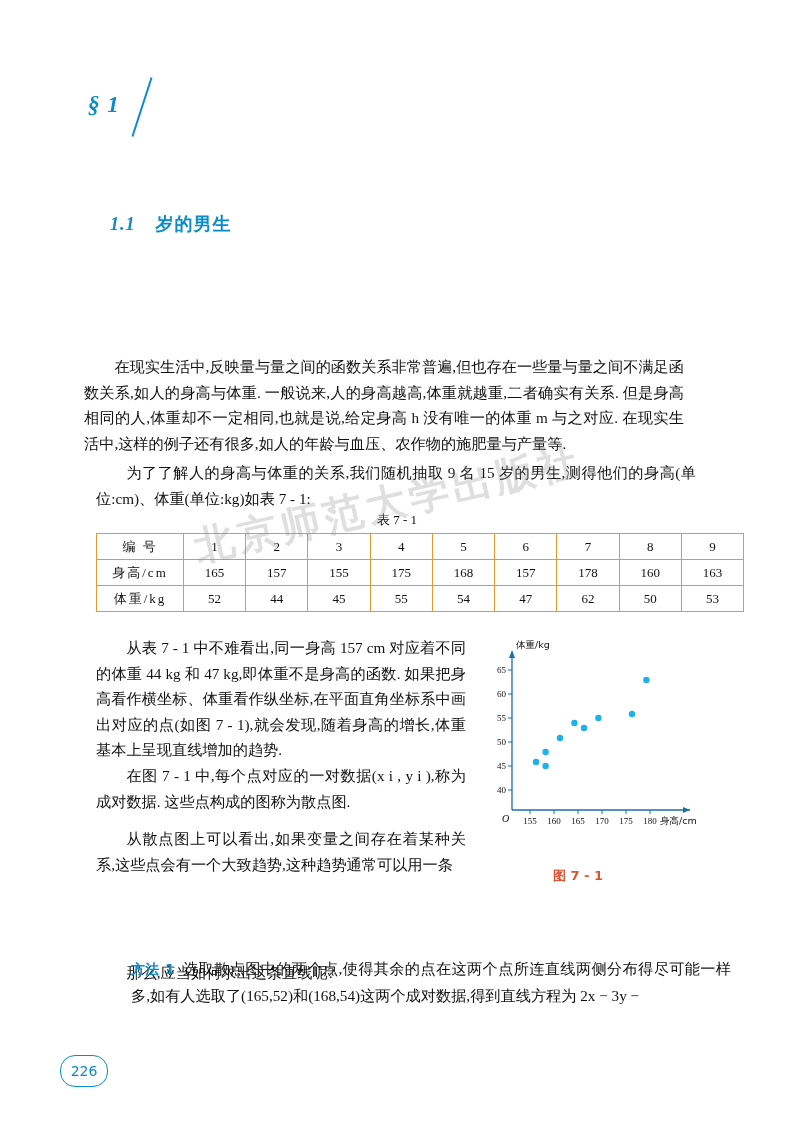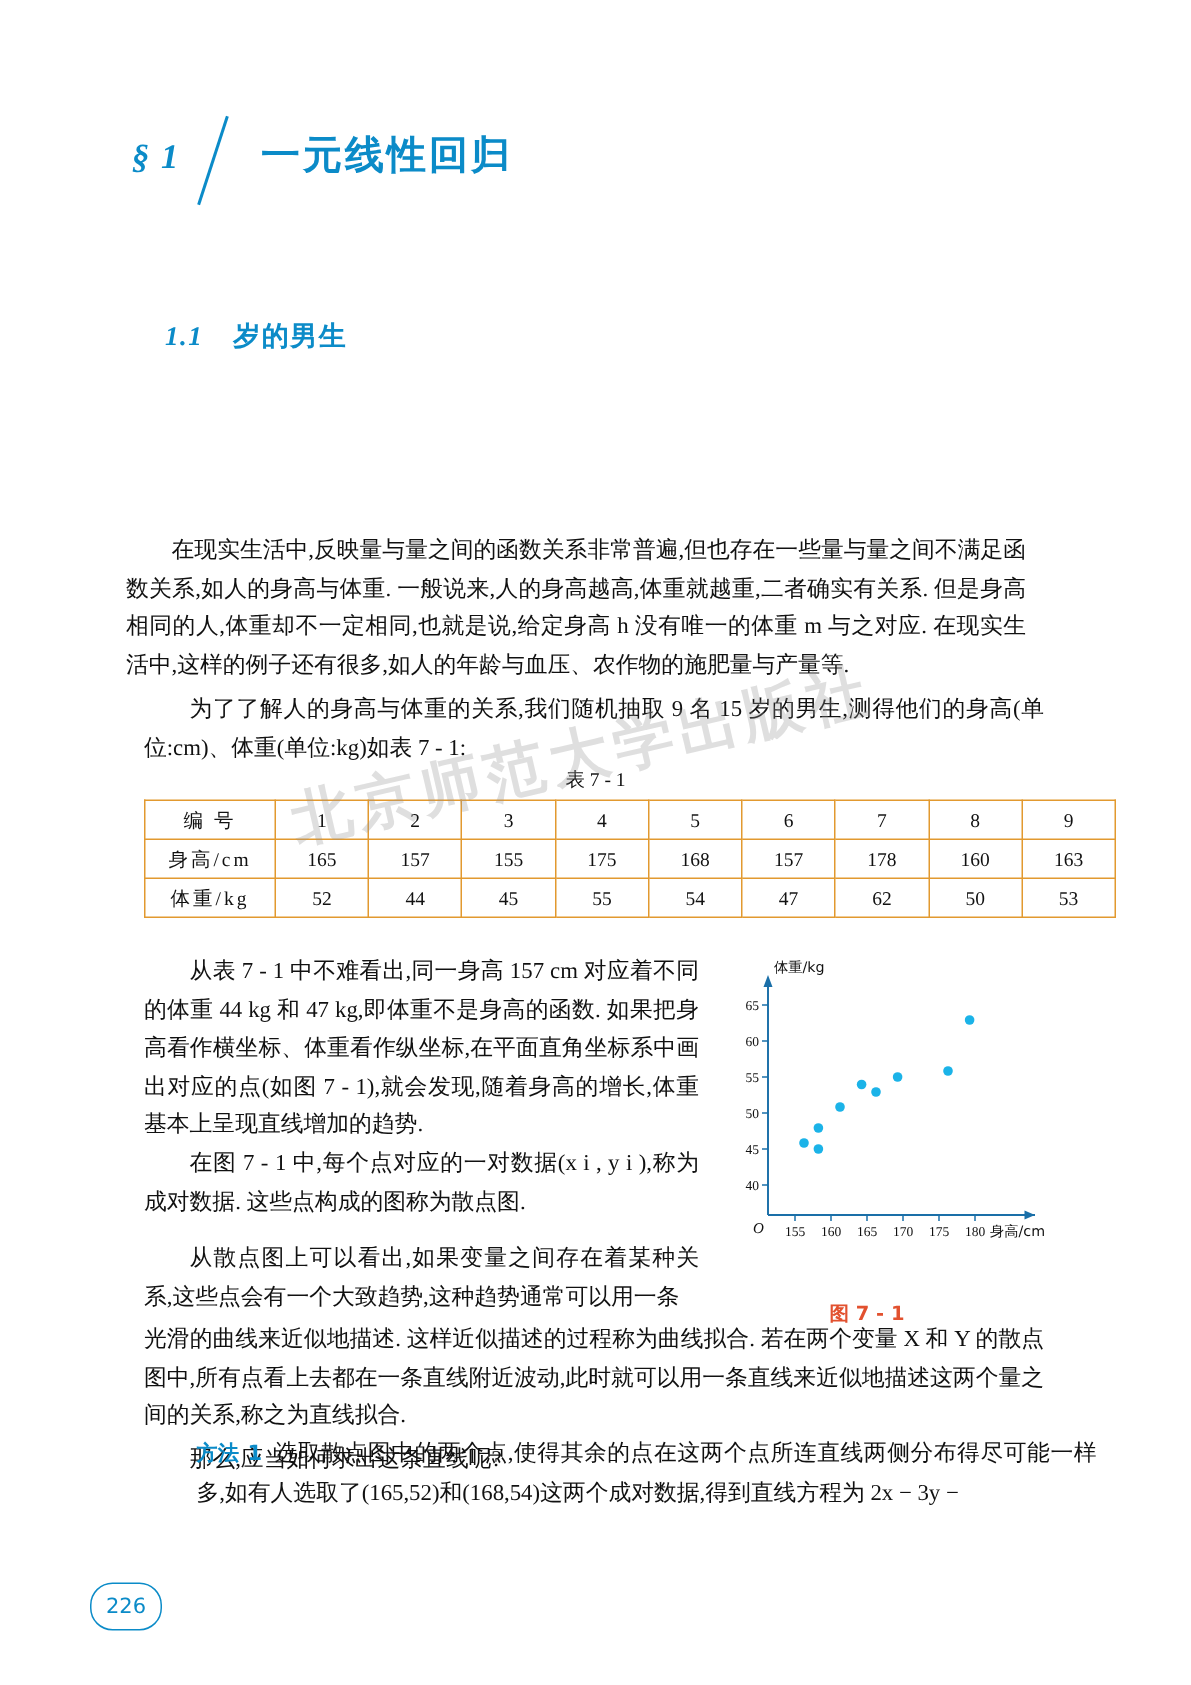--- a/index.html
+++ b/index.html
@@ -228,21 +228,20 @@
   }
 </style>
 </head>
 <body>
 
 <div class="page">
 
   <div class="chapter-head">
     <div class="chapter-num">§ 1</div>
     <div class="chapter-slash"></div>
-    <div class="chapter-title">一元线性回归</div>
   </div>
 
   <div class="section-head">
     <span class="section-num">1.1</span><span>岁的男生</span>
   </div>
 
 
   <div class="para indent" id="p1">在现实生活中,反映量与量之间的函数关系非常普遍,但也存在一些量与量之间不满足函数关系,如人的身高与体重. 一般说来,人的身高越高,体重就越重,二者确实有关系. 但是身高相同的人,体重却不一定相同,也就是说,给定身高 h 没有唯一的体重 m 与之对应. 在现实生活中,这样的例子还有很多,如人的年龄与血压、农作物的施肥量与产量等.</div>
 
   <div class="para indent" id="p2">为了了解人的身高与体重的关系,我们随机抽取 9 名 15 岁的男生,测得他们的身高(单位:cm)、体重(单位:kg)如表 7 - 1:</div>
@@ -288,21 +287,20 @@
       <td>53</td>
     </tr>
   </tbody>
     </table>
 
   <div class="watermark">北京师范大学出版社</div>
 
   <div class="para indent" id="p3">从表 7 - 1 中不难看出,同一身高 157 cm 对应着不同的体重 44 kg 和 47 kg,即体重不是身高的函数. 如果把身高看作横坐标、体重看作纵坐标,在平面直角坐标系中画出对应的点(如图 7 - 1),就会发现,随着身高的增长,体重基本上呈现直线增加的趋势.</div>
   <div class="para indent" id="p4">在图 7 - 1 中,每个点对应的一对数据(x i , y i ),称为成对数据. 这些点构成的图称为散点图.</div>
   <div class="para indent" id="p5">从散点图上可以看出,如果变量之间存在着某种关系,这些点会有一个大致趋势,这种趋势通常可以用一条</div>
-  <div class="para" id="p6">光滑的曲线来近似地描述. 这样近似描述的过程称为曲线拟合. 若在两个变量 X 和 Y 的散点图中,所有点看上去都在一条直线附近波动,此时就可以用一条直线来近似地描述这两个量之间的关系,称之为直线拟合.</div>
   <div class="para indent" id="p7">那么,应当如何求出这条直线呢?</div>
   <div class="para" id="p8">
     <span class="method-label">方法 1</span>&nbsp;&nbsp;<span>选取散点图中的两个点,使得其余的点在这两个点所连直线两侧分布得尽可能一样多,如有人选取了(165,52)和(168,54)这两个成对数据,得到直线方程为 2x − 3y −</span>
   </div>
 
   <svg class="figure" viewBox="0 0 220 200">
 
     <line x1="34" y1="170" x2="212" y2="170" stroke="#1a6fa8" stroke-width="1.3"></line>
     <line x1="34" y1="170" x2="34" y2="12" stroke="#1a6fa8" stroke-width="1.3"></line>
     <polygon points="212,170 205,167 205,173" fill="#1a6fa8"></polygon>

